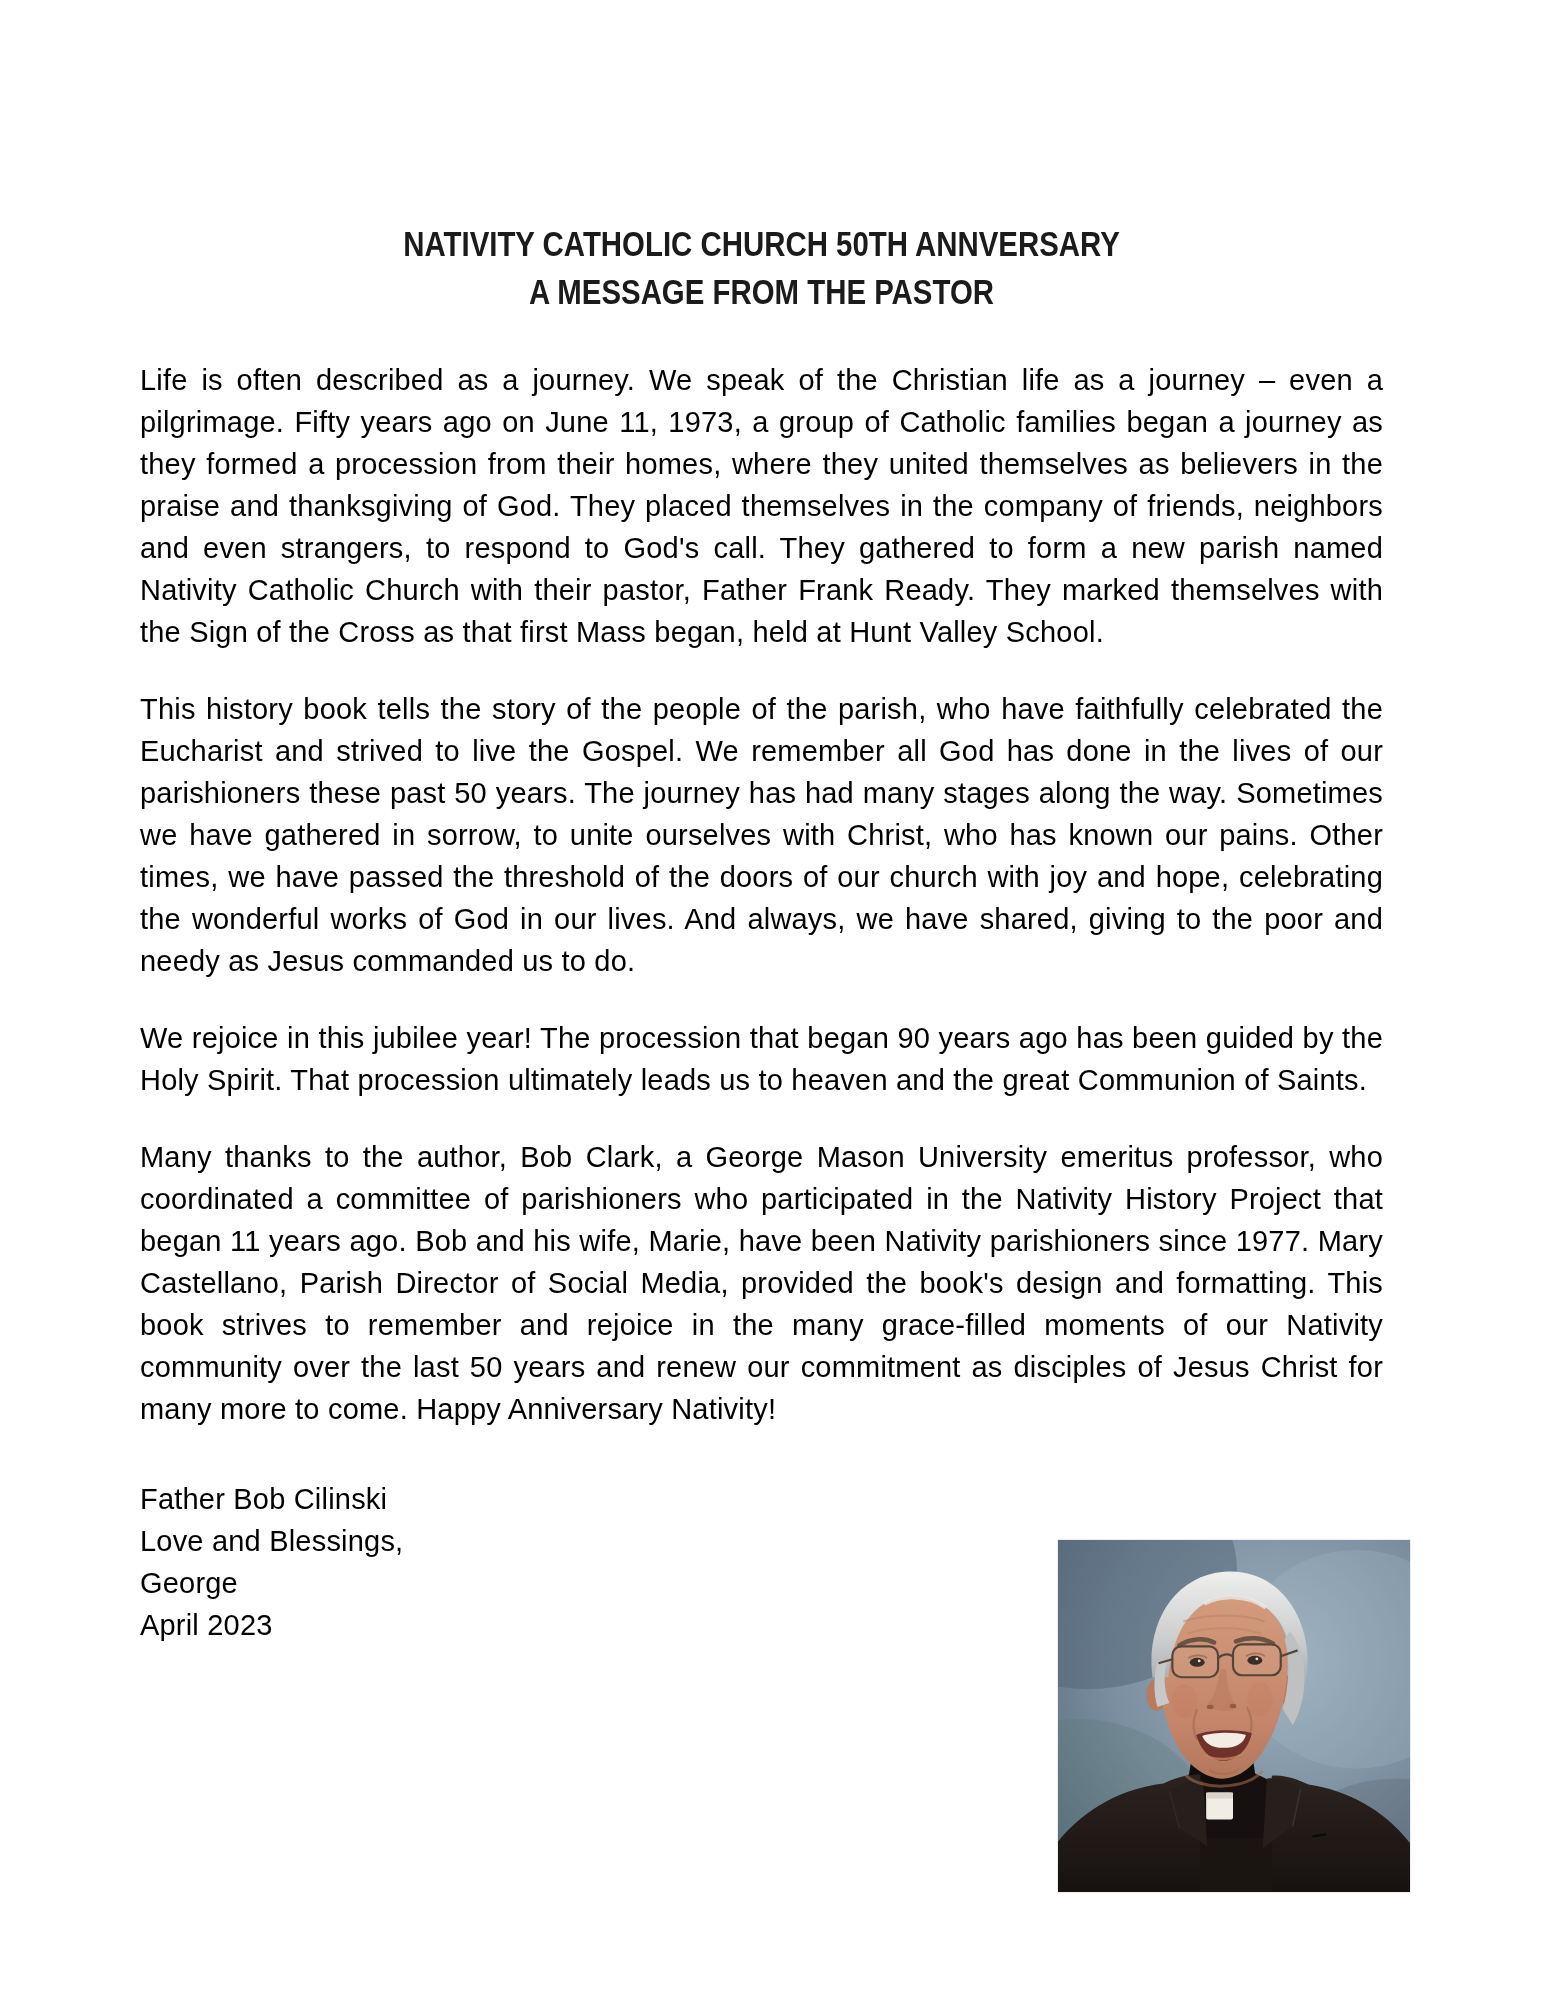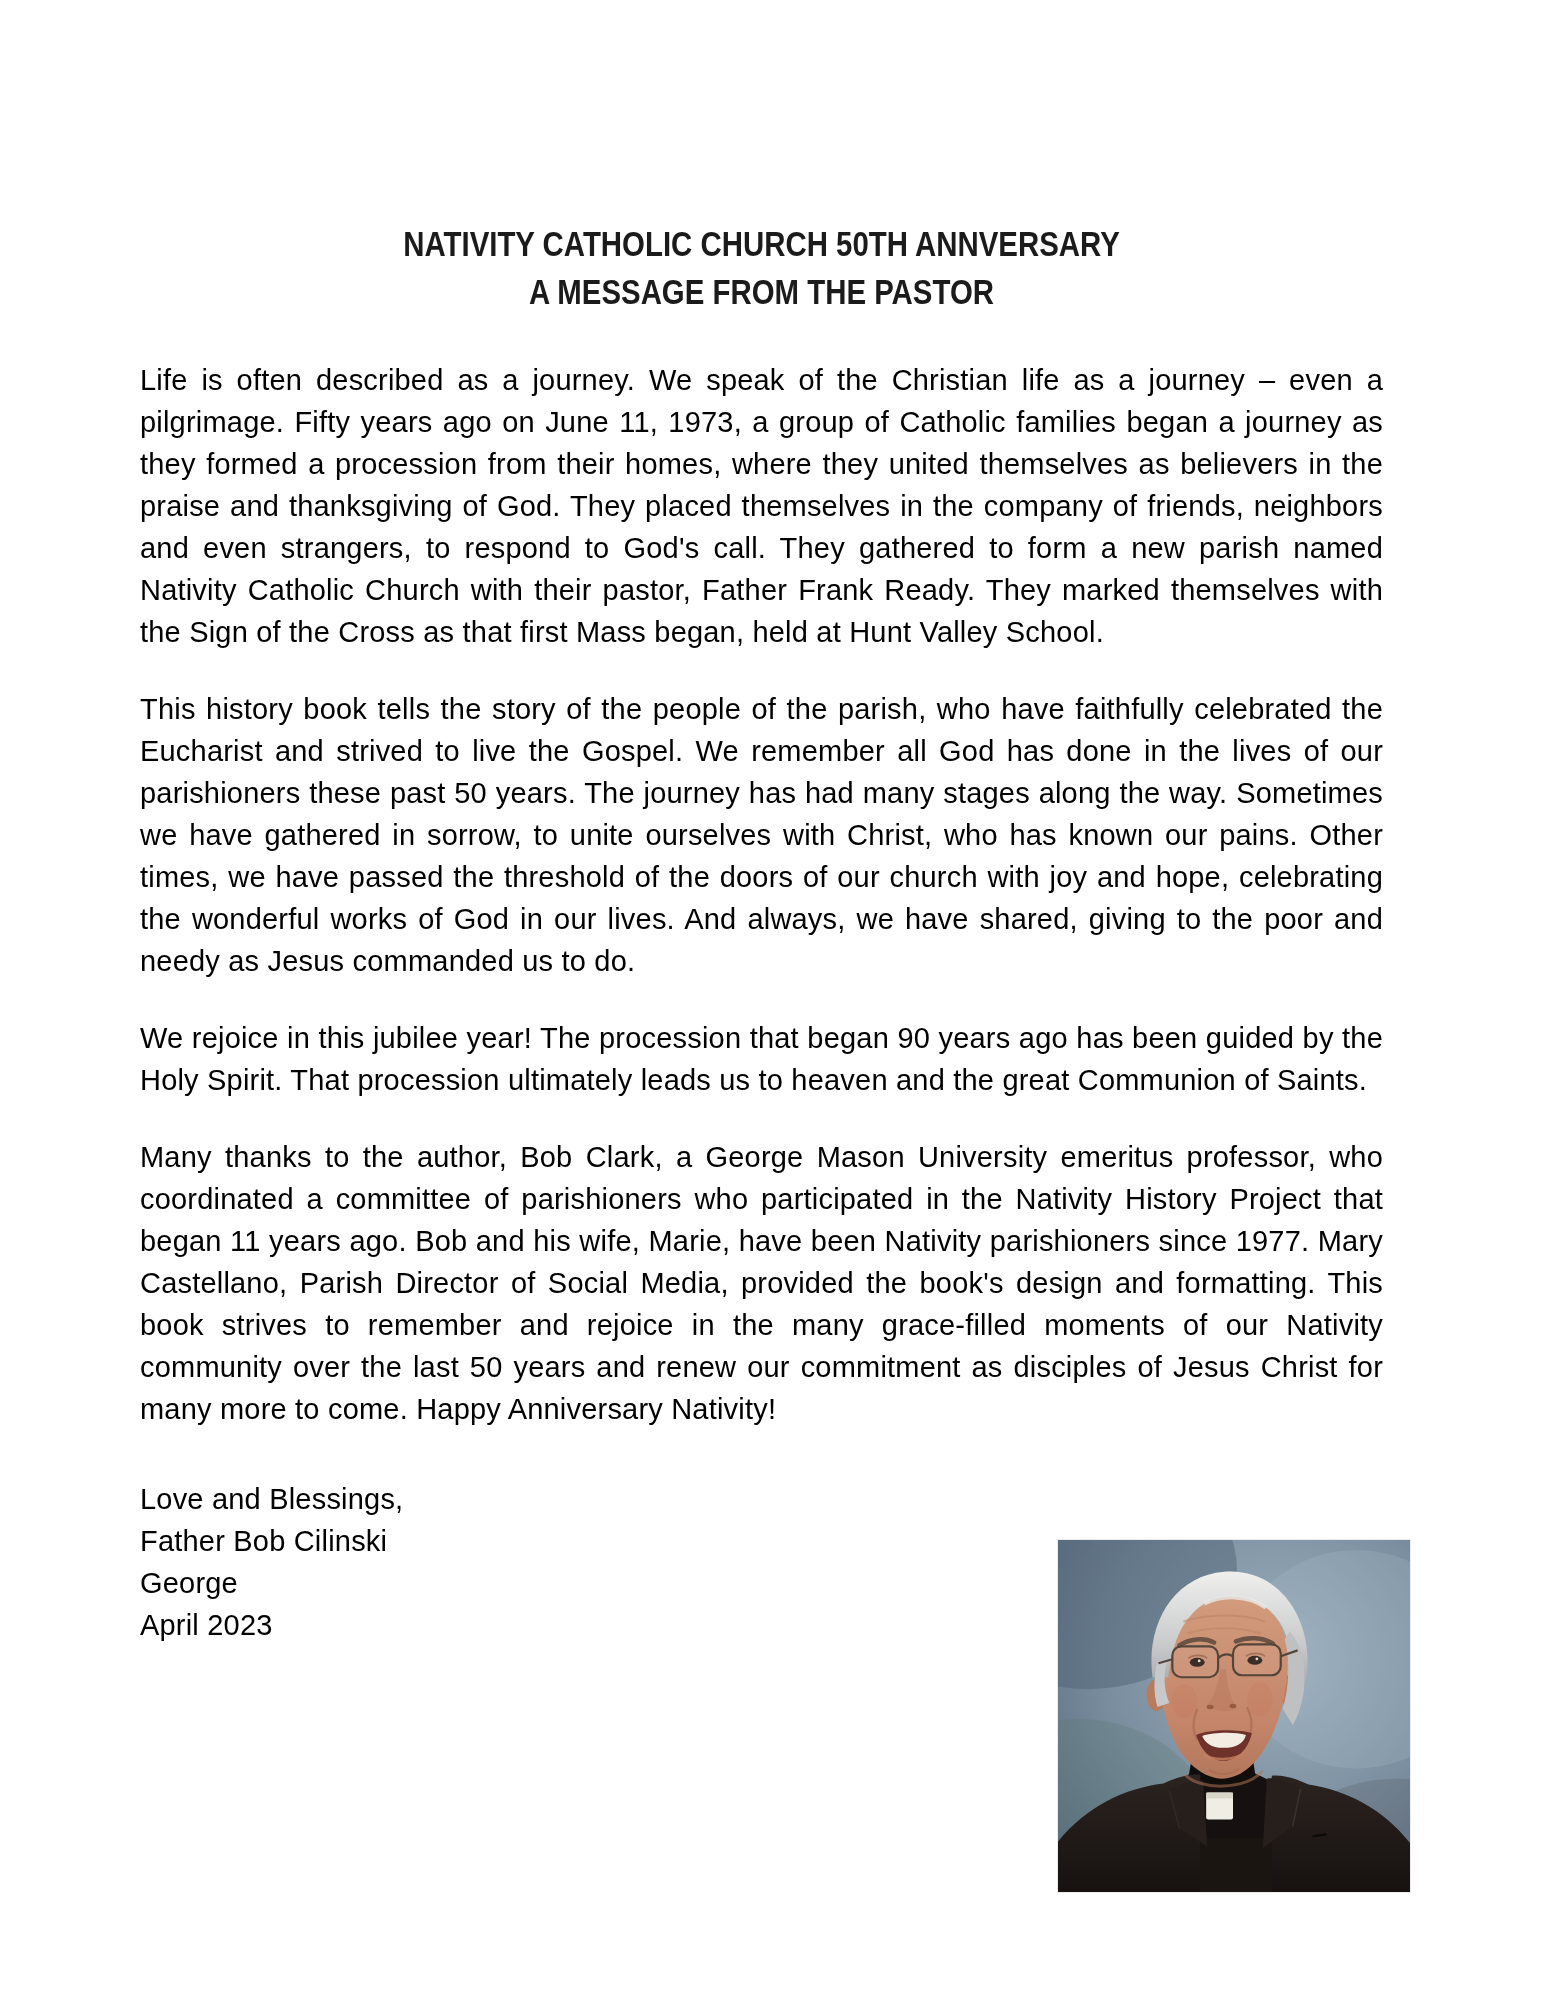--- a/index.html
+++ b/index.html
@@ -68,22 +68,22 @@
       <span style="display:block">NATIVITY CATHOLIC CHURCH 50TH ANNVERSARY</span>
       <span style="display:block">A MESSAGE FROM THE PASTOR</span>
     </h1>
 
     <p class="para first body-text">Life is often described as a journey. We speak of the Christian life as a journey – even a pilgrimage. Fifty years ago on June 11, 1973, a group of Catholic families began a journey as they formed a procession from their homes, where they united themselves as believers in the praise and thanksgiving of God. They placed themselves in the company of friends, neighbors and even strangers, to respond to God's call. They gathered to form a new parish named Nativity Catholic Church with their pastor, Father Frank Ready. They marked themselves with the Sign of the Cross as that first Mass began, held at Hunt Valley School.</p>
     <p class="para body-text">This history book tells the story of the people of the parish, who have faithfully celebrated the Eucharist and strived to live the Gospel. We remember all God has done in the lives of our parishioners these past 50 years. The journey has had many stages along the way. Sometimes we have gathered in sorrow, to unite ourselves with Christ, who has known our pains. Other times, we have passed the threshold of the doors of our church with joy and hope, celebrating the wonderful works of God in our lives. And always, we have shared, giving to the poor and needy as Jesus commanded us to do.</p>
     <p class="para body-text">We rejoice in this jubilee year! The procession that began 90 years ago has been guided by the Holy Spirit. That procession ultimately leads us to heaven and the great Communion of Saints.</p>
     <p class="para body-text">Many thanks to the author, Bob Clark, a George Mason University emeritus professor, who coordinated a committee of parishioners who participated in the Nativity History Project that began 11 years ago.  Bob and his wife, Marie, have been Nativity parishioners since 1977.  Mary Castellano, Parish Director of Social Media, provided the book's design and formatting. This book strives to remember and rejoice in the many grace-filled moments of our Nativity community over the last 50 years and renew our commitment as disciples of Jesus Christ for many more to come. Happy Anniversary Nativity!</p>
 
     <div class="signature body-text">
+      <div>Father Bob Cilinski</div>
       <div>Love and Blessings,</div>
-      <div>Father Bob Cilinski</div>
       <div>George</div>
       <div>April 2023</div>
     </div>
   </div>
 
   <div class="photo-frame">
     <svg viewBox="0 0 354 354" xmlns="http://www.w3.org/2000/svg">
       <defs>
         <radialGradient id="bgGrad" cx="0.62" cy="0.34" r="0.85">
           <stop offset="0" stop-color="#9cb0bf"></stop>

